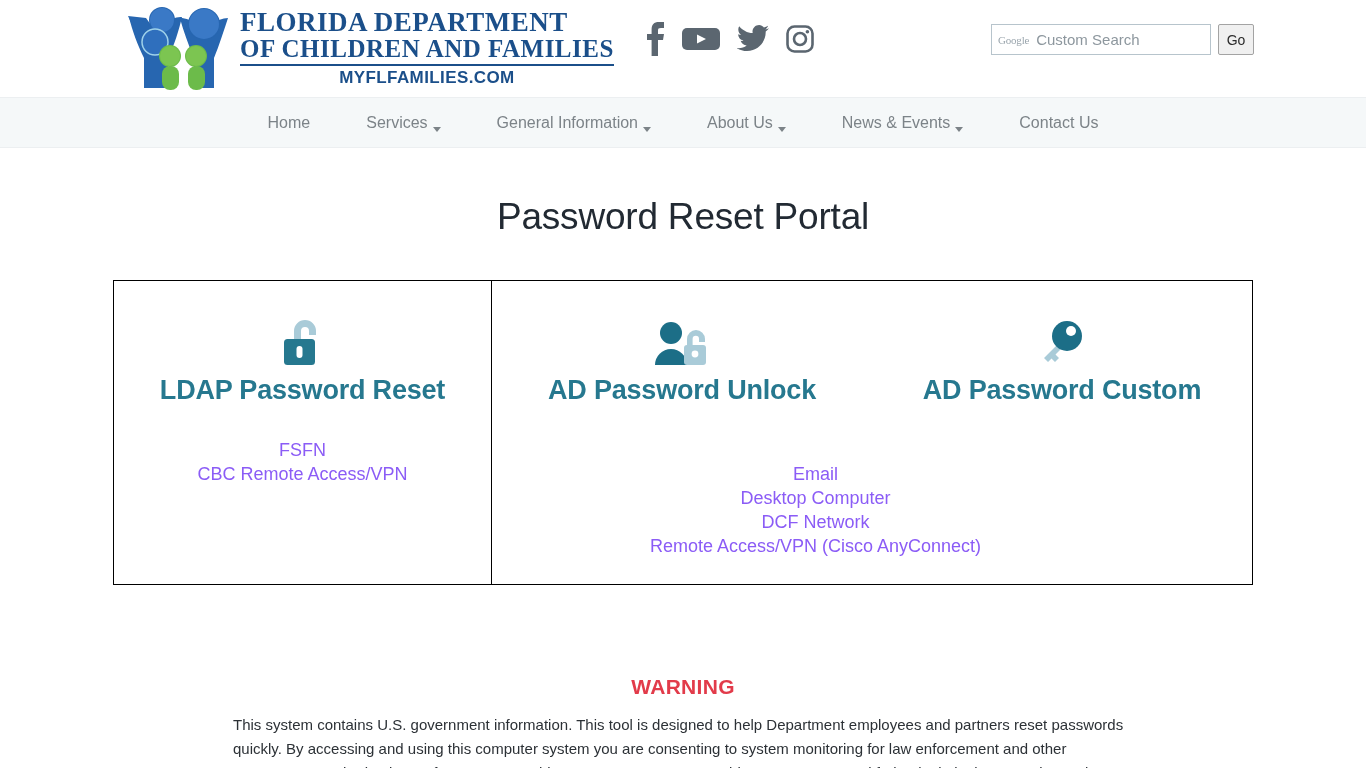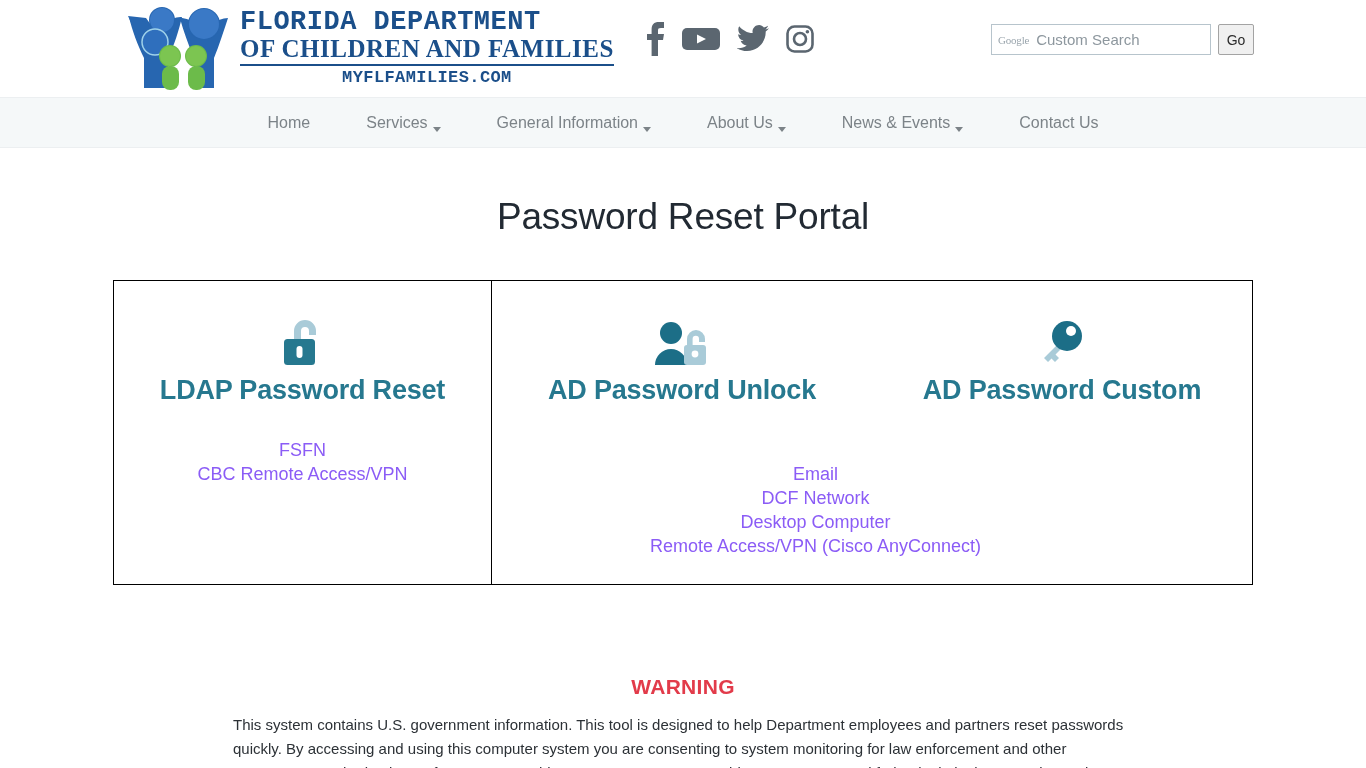--- a/index.html
+++ b/index.html
@@ -29,26 +29,26 @@
   }
   .brand-mark { width: 112px; height: 88px; display:block; }
   .brand-text { margin-left: 6px; }
   .brand-line1, .brand-line2 {
     color: #1b4f8a;
     font-family: "Liberation Serif", serif;
     font-weight: bold;
     letter-spacing: 0.5px;
     line-height: 1.0;
   }
-  .brand-line1 { font-size: 27px; font-family: Liberation Mono, monospace; }
+  .brand-line1 { font-size: 27px; }
   .brand-line2 { font-size: 25px; padding-bottom: 2px; }
   .brand-rule { height: 2px; background: #1b4f8a; width: 100%; margin: 1px 0 2px; }
   .brand-line3 {
     color: #1b4f8a;
-    font-family: Liberation Mono, monospace;
+    font-family: Liberation Sans, sans-serif;
     font-weight: bold;
     font-size: 17px;
     text-align: center;
     letter-spacing: 0.4px;
   }
 
   .social {
     position: absolute;
     left: 645px;
     top: 22px;
@@ -346,22 +346,22 @@
           <circle cx="37" cy="16" r="5" fill="#ffffff"></circle>
         </svg>
       </div>
       <div class="card-title">AD Password Custom</div>
     </div>
   </div>
 </div>
 
 <div class="card-lines" style="margin-top:-123px; margin-left:493px; width:645px; text-align:center;">
   <div>Email</div>
+  <div>Desktop Computer</div>
   <div>DCF Network</div>
-  <div>Desktop Computer</div>
   <div>Remote Access/VPN (Cisco AnyConnect)</div>
 </div>
 
 <div class="warning-wrap" style="margin-top:117px;">
   <div class="warning-title">WARNING</div>
   <div class="warning-body">This system contains U.S. government information. This tool is designed to help Department employees and partners reset passwords quickly. By accessing and using this computer system you are consenting to system monitoring for law enforcement and other purposes. Unauthorized use of, or access to, this computer system may subject you to state and federal criminal prosecution and penalties, as well as civil penalties.</div>
 
 </div>
 
 </body></html>

